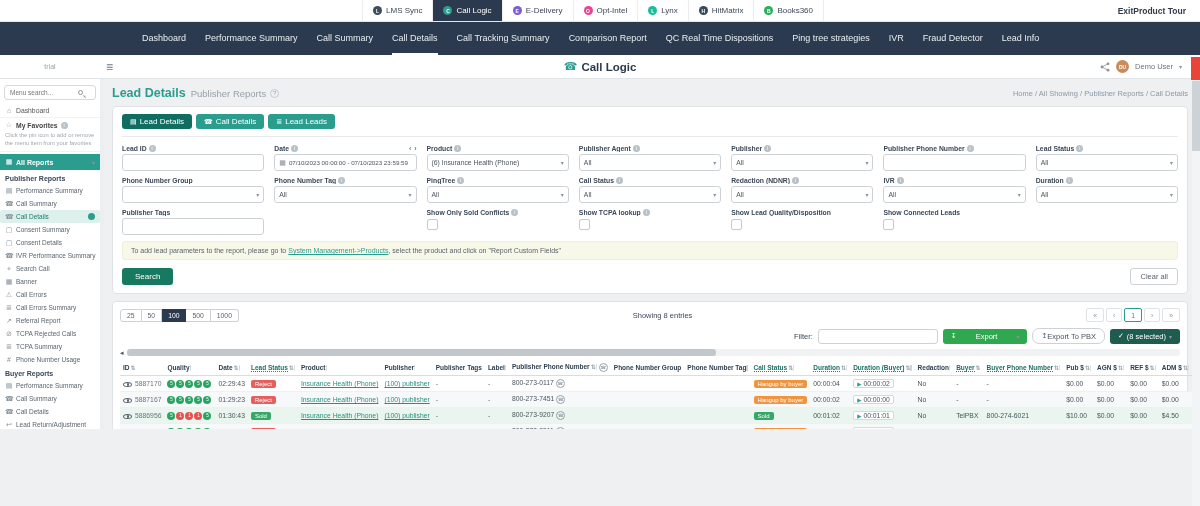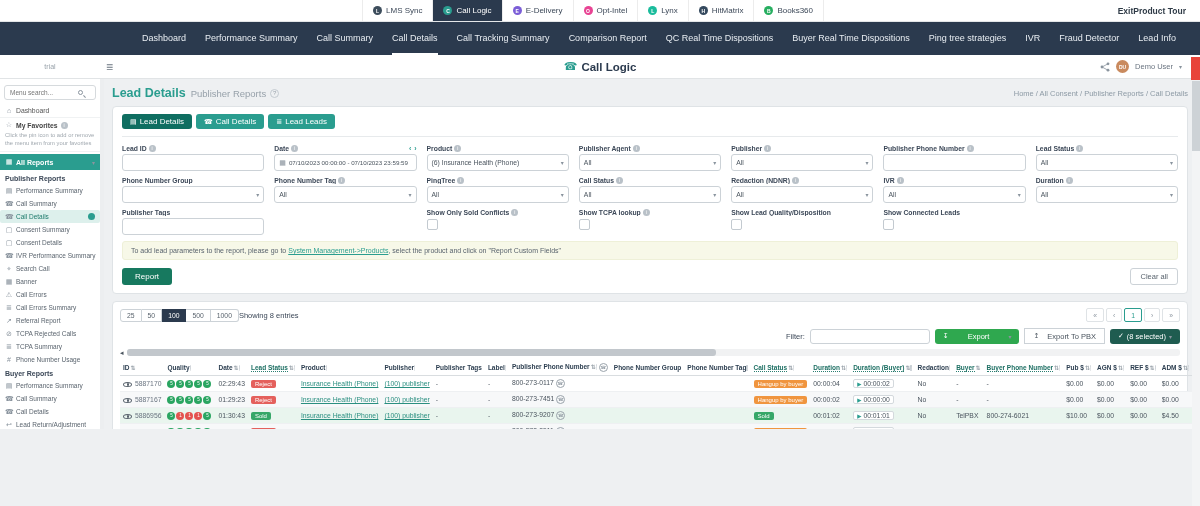--- a/index.html
+++ b/index.html
@@ -107,33 +107,33 @@
 
   
   .results-card{background:#fff;border:1px solid #dfe3e6;border-radius:4px;margin-top:7px;padding:6px 7px}
   .toolbar1{display:flex;align-items:center;margin-bottom:6px}
   .pagesize{display:flex}
   .psbtn{border:1px solid #ccd2d7;background:#fff;color:#5a646e;font-size:6.8px;padding:2px 6px;cursor:pointer;
          border-left-width:0;font-family:inherit}
   .pagesize .psbtn:first-child{border-left-width:1px;border-radius:3px 0 0 3px}
   .pagesize .psbtn:last-child{border-radius:0 3px 3px 0}
   .psbtn.active{background:#2b3a4e;color:#fff;border-color:#2b3a4e}
-  .showing{flex:1;font-size:7.5px;color:#3c4858}
+  .showing{flex:1;text-align:center;font-size:7.5px;color:#3c4858}
   .pager{display:flex;gap:2px}
   .pgbtn{border:1px solid #dfe3e6;background:#fff;color:#8a949e;font-size:6.8px;min-width:14px;height:14px;
          display:inline-flex;align-items:center;justify-content:center;border-radius:2px;cursor:pointer;font-family:inherit}
   .pgbtn.active{border-color:#2a9d8f;color:#2a9d8f}
   .toolbar2{display:flex;align-items:center;justify-content:flex-end;gap:5px;margin-bottom:4px}
   .flt-label{font-size:7.5px;color:#3c4858}
   .flt-input{width:120px;height:15px;border:1px solid #ccd2d7;border-radius:3px;font-size:7px;padding:0 4px;
              outline:none;font-family:inherit}
   .btn-export{background:#2fa84f;color:#fff;border:none;border-radius:3px;padding:3px 8px;font-size:7.5px;
               display:inline-flex;align-items:center;gap:19px;cursor:pointer;font-family:inherit}
-  .btn-pbx{background:#fff;border:1px solid #ccd2d7;border-radius:0;color:#4a545e;padding:2.5px 8px;
-           font-size:7.5px;display:inline-flex;align-items:center;gap:8px;cursor:pointer;font-family:inherit}
+  .btn-pbx{background:#fff;border:1px solid #ccd2d7;border-radius:7px;color:#4a545e;padding:2.5px 8px;
+           font-size:7.5px;display:inline-flex;align-items:center;gap:0;cursor:pointer;font-family:inherit}
   .btn-selected{background:#1f5c50;color:#fff;border:none;border-radius:3px;padding:3px 8px;font-size:7.5px;
                 display:inline-flex;align-items:center;gap:3px;cursor:pointer;font-family:inherit}
   .bicon{font-size:7px}
   .hscroll{display:flex;align-items:center;height:9px;margin:1px 0 3px}
   .scroll-arrow{font-size:7px;color:#4a545e;margin-right:3px;cursor:pointer}
   .track{flex:1;height:7px;background:#f1f2f3;border-radius:3px;position:relative}
   .thumb{position:absolute;left:0;top:0;height:7px;width:56%;background:#c2c7cc;border-radius:3px;cursor:grab}
 
   
   table{border-collapse:collapse;width:100%}
@@ -203,21 +203,20 @@
 </div>
 
 <div class="navbar" id="nav-items">
     <span class="nav-item">Dashboard</span>
     <span class="nav-item">Performance Summary</span>
     <span class="nav-item">Call Summary</span>
     <span class="nav-item active">Call Details</span>
     <span class="nav-item">Call Tracking Summary</span>
     <span class="nav-item">Comparison Report</span>
     <span class="nav-item">QC Real Time Dispositions</span>
-    <span class="nav-item">Buyer Real Time Dispositions</span>
     <span class="nav-item">Ping tree strategies</span>
     <span class="nav-item">IVR</span>
     <span class="nav-item">Fraud Detector</span>
     <span class="nav-item">Lead Info</span>
   </div>
 
 <div class="header">
   <span class="env">trial</span>
   <span class="hamburger">≡</span>
   <div class="app-logo">
@@ -352,21 +351,21 @@
         <div class="sec-head">Logs</div>
       </div>
   </aside>
 
   <main class="main">
 
     <div class="page-head">
       <span class="page-title">Lead Details</span>
       <span class="page-sub">Publisher Reports</span>
       <span class="qmark">?</span>
-      <span class="crumbs">Home / All Consent / Publisher Reports / Call Details</span>
+      <span class="crumbs">Home / All Showing / Publisher Reports / Call Details</span>
     </div>
 
     <div class="filter-card">
       <div class="tab-row" id="detail-tabs">
           <div class="dtab active">
             <span class="ic">▤</span>
             <span>Lead Details</span>
           </div>
           <div class="dtab">
             <span class="ic">☎</span>
@@ -555,21 +554,21 @@
             <div class="flabel">
               <span>Show Connected Leads</span>
             </div>
             <div class="checkbox"></div>
           </div>
         </div>
       <div class="note">
         <span>To add lead parameters to the report, please go to </span><a>System Management-&gt;Products</a><span>, select the product and click on "Report Custom Fields"</span>
       </div>
       <div class="card-foot">
-        <button class="search-btn">Report</button>
+        <button class="search-btn">Search</button>
         <button class="clear-btn">Clear all</button>
       </div>
     </div>
 
     <div class="results-card">
       <div class="toolbar1">
         <div class="pagesize" id="pagesize">
             <button class="psbtn">25</button>
             <button class="psbtn">50</button>
             <button class="psbtn active">100</button>

